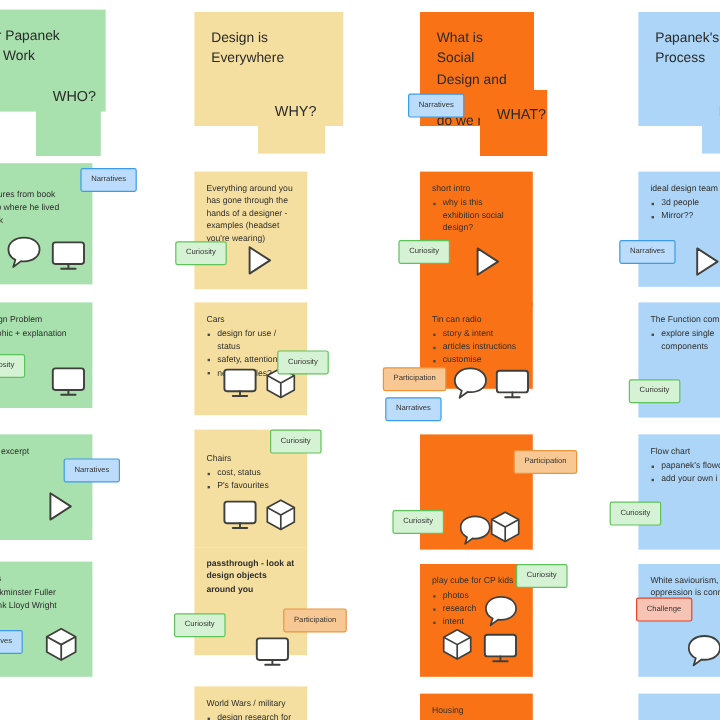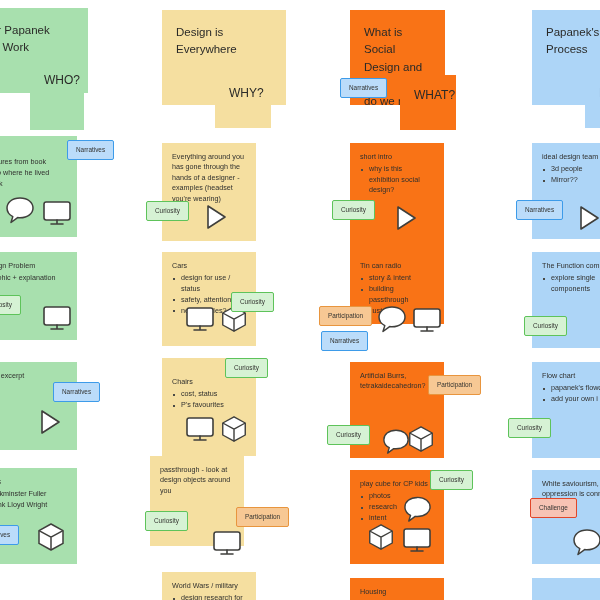--- a/index.html
+++ b/index.html
@@ -193,21 +193,21 @@
         <path d="M15 20 L15 23 M9 24 L21 24" stroke="#3f3f3c" stroke-width="1.6" stroke-linecap="round"></path>
       </svg>
   </span>
   <span class="ic" style="left:219px; top:414px;">
     <svg width="30" height="30" viewBox="0 0 32 32">
         <path d="M16 3 L28 9.6 L28 22.4 L16 29 L4 22.4 L4 9.6 Z" fill="#fff" stroke="#3f3f3c" stroke-width="1.5" stroke-linejoin="round"></path>
         <path d="M4 9.6 L16 16.2 L28 9.6 M16 16.2 L16 29" fill="none" stroke="#3f3f3c" stroke-width="1.5" stroke-linejoin="round"></path>
       </svg>
   </span>
 
-  <div class="card c-yellow" style="left:150px; top:456px; width:94px; height:90px;">
+  <div class="card c-yellow" style="left:162px; top:456px; width:94px; height:90px;font-weight:bold;">
     <div>passthrough - look at design objects around you</div>
   </div>
   <div class="tag t-curiosity" style="left:145px; top:511px;">Curiosity</div>
   <div class="tag t-participation" style="left:236px; top:507px;">Participation</div>
   <span class="ic" style="left:212px; top:530px;">
     <svg width="30" height="26" viewBox="0 0 30 26">
         <rect x="2" y="2" width="26" height="18" rx="2.2" fill="#fff" stroke="#3f3f3c" stroke-width="1.6"></rect>
         <path d="M15 20 L15 23 M9 24 L21 24" stroke="#3f3f3c" stroke-width="1.6" stroke-linecap="round"></path>
       </svg>
   </span>
@@ -235,40 +235,39 @@
   <span class="ic" style="left:393px; top:204px;">
     <svg width="26" height="28" viewBox="0 0 26 28">
         <path d="M5 3 L22 14 L5 25 Z" fill="#fff" stroke="#3f3f3c" stroke-width="1.6" stroke-linejoin="round"></path>
       </svg>
   </span>
 
   <div class="card c-pink" style="left:350px; top:252px; width:94px; height:72px;">
     <div>Tin can radio</div>
     <ul>
       <li>story &amp; intent</li>
-      <li>building passthrough</li>
+      <li>articles instructions</li>
       <li>customise</li>
     </ul>
   </div>
   <div class="tag t-participation" style="left:319px; top:306px;">Participation</div>
   <div class="tag t-narratives" style="left:321px; top:331px;">Narratives</div>
   <span class="ic" style="left:377px; top:305px;">
     <svg width="30" height="28" viewBox="0 0 30 28">
         <path d="M15 2 C7 2 2 6.6 2 12 C2 15.6 4.3 18.8 7.8 20.6 L6 26.5 L12.6 21.6 C13.4 21.7 14.2 21.8 15 21.8 C23 21.8 28 17.2 28 12 C28 6.6 23 2 15 2 Z" fill="#fff" stroke="#3f3f3c" stroke-width="1.5" stroke-linejoin="round"></path>
       </svg>
   </span>
   <span class="ic" style="left:412px; top:307px;">
     <svg width="30" height="26" viewBox="0 0 30 26">
         <rect x="2" y="2" width="26" height="18" rx="2.2" fill="#fff" stroke="#3f3f3c" stroke-width="1.6"></rect>
         <path d="M15 20 L15 23 M9 24 L21 24" stroke="#3f3f3c" stroke-width="1.6" stroke-linecap="round"></path>
       </svg>
   </span>
 
   <div class="card c-pink" style="left:350px; top:362px; width:94px; height:96px;">
-    <div>Artificial Burrs, tetrakaidecahedron?</div>
   </div>
   <div class="tag t-participation" style="left:428px; top:375px;">Participation</div>
   <div class="tag t-curiosity" style="left:327px; top:425px;">Curiosity</div>
   <span class="ic" style="left:382px; top:428px;">
     <svg width="28" height="27" viewBox="0 0 30 28">
         <path d="M15 2 C7 2 2 6.6 2 12 C2 15.6 4.3 18.8 7.8 20.6 L6 26.5 L12.6 21.6 C13.4 21.7 14.2 21.8 15 21.8 C23 21.8 28 17.2 28 12 C28 6.6 23 2 15 2 Z" fill="#fff" stroke="#3f3f3c" stroke-width="1.5" stroke-linejoin="round"></path>
       </svg>
   </span>
   <span class="ic" style="left:406px; top:424px;">
     <svg width="30" height="30" viewBox="0 0 32 32">

